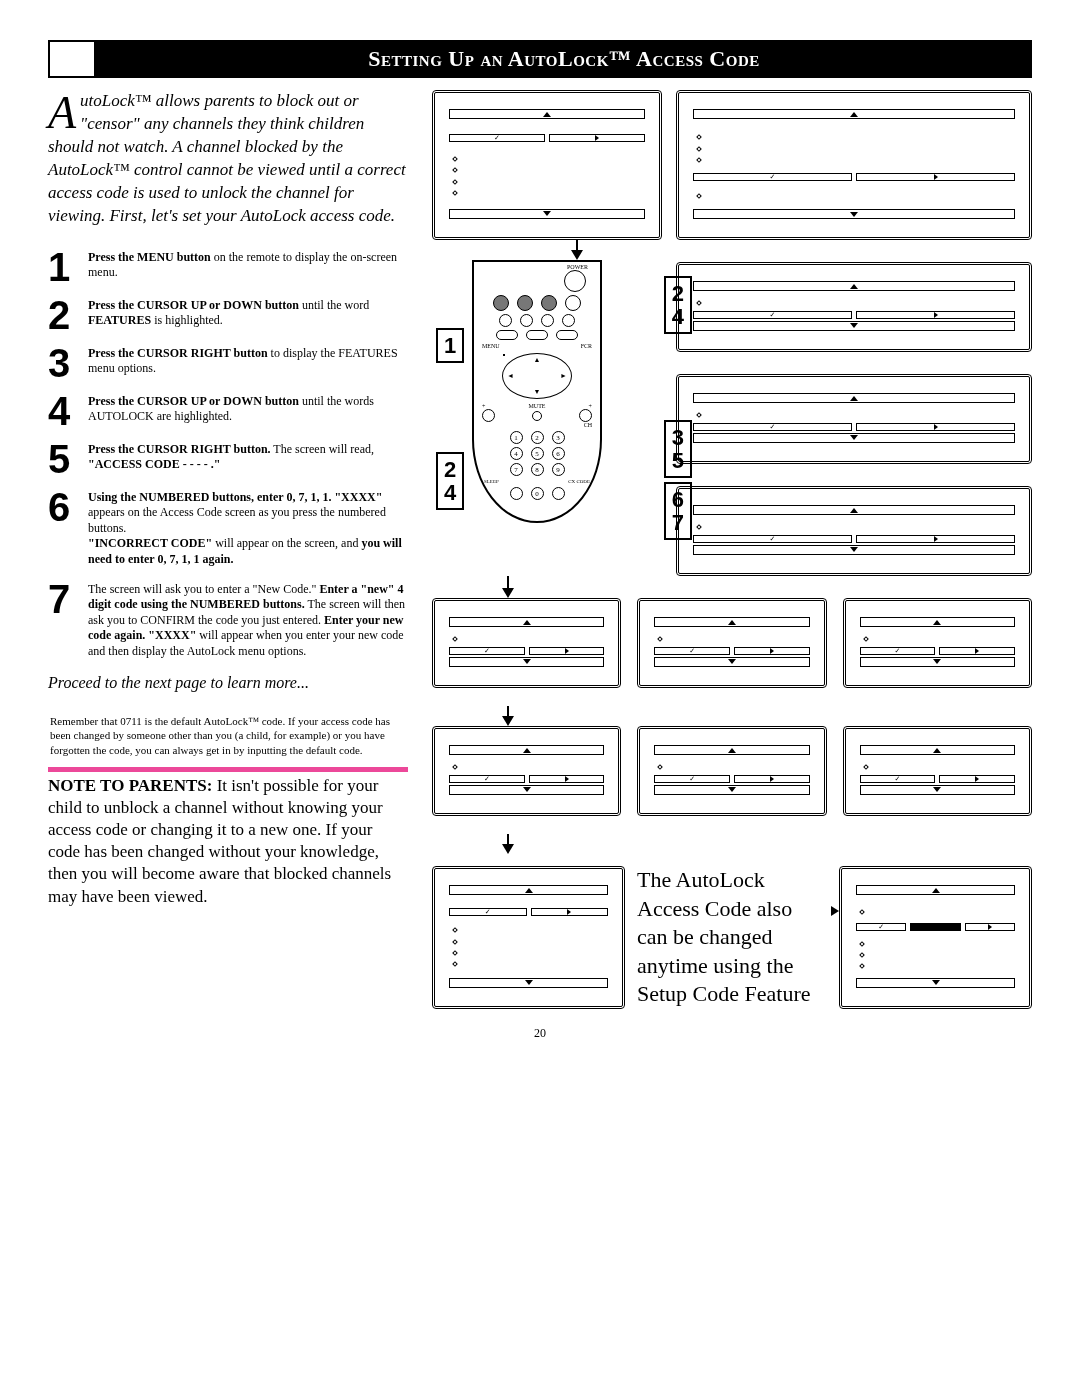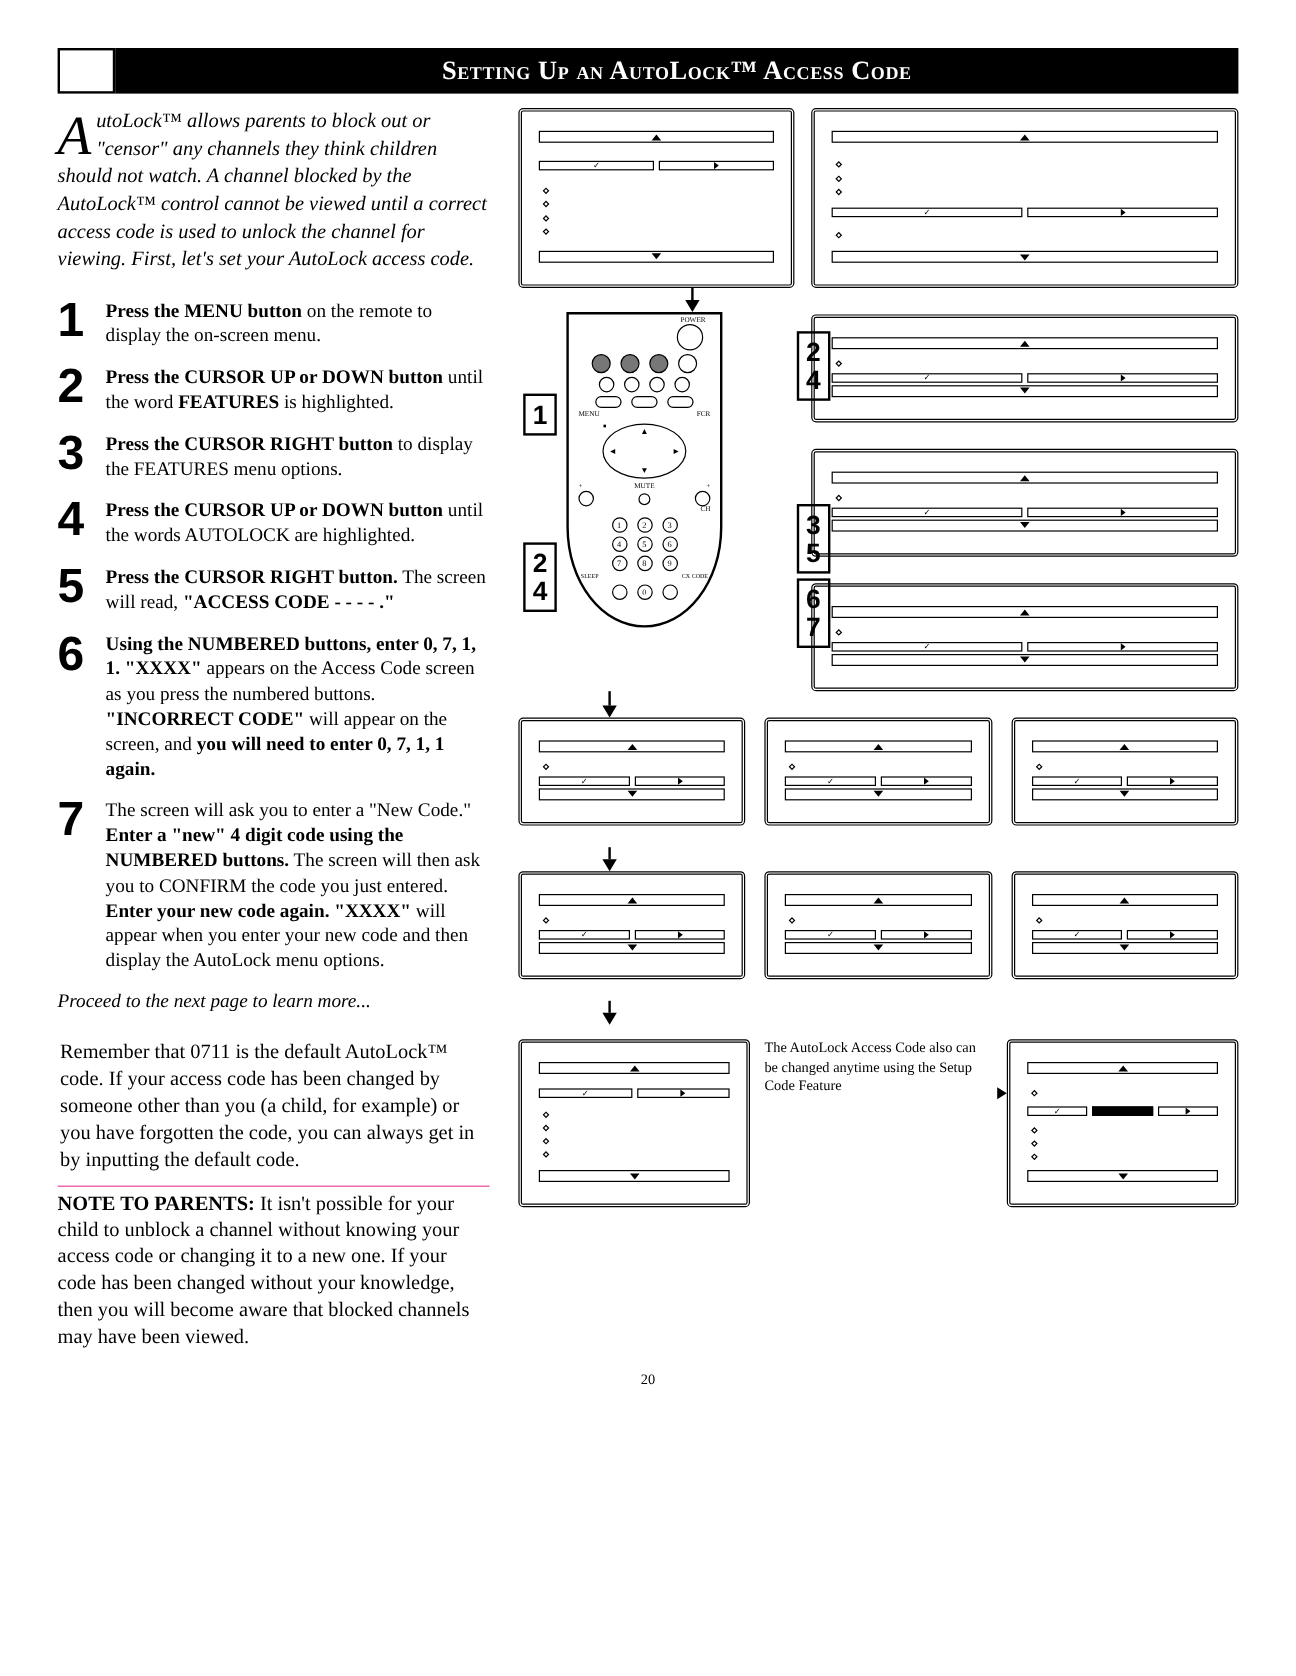--- a/index.html
+++ b/index.html
@@ -26,34 +26,34 @@
     font-variant: small-caps;
   }
   .main { display: flex; gap: 24px; }
   .left-col { width: 360px; }
   .right-col { flex: 1; min-width: 0; }
   .intro { font-style: italic; font-size: 17px; line-height: 1.35; }
   .dropcap { float: left; font-size: 46px; line-height: 0.9; font-weight: normal; font-style: italic; padding-right: 4px; padding-top: 2px; }
   .steps { margin-top: 22px; }
   .step { display: flex; align-items: flex-start; margin-bottom: 14px; }
   .step-num { font-size: 40px; font-weight: bold; font-family: Verdana, Geneva, sans-serif; width: 40px; line-height: 0.85; }
-  .step-body { flex: 1; font-size: 16px; line-height: 1.3; }
+  .step-body { flex: 1; font-size: 12px; line-height: 1.3; }
   .proceed { font-style: italic; font-size: 16px; margin: 12px 0 18px 0; }
   .hint-title {
     font-variant: small-caps;
     font-style: italic;
     font-size: 19px;
     letter-spacing: 0.5px;
     background: #e8e8e8;
     border-top: 2px solid #000;
     border-bottom: 1px solid #000;
     text-align: center;
     margin: 0;
   }
-  .hint-body { font-size: 17px; line-height: 1.32; border-bottom: 1px solid #ec4899; padding: 4px 2px 10px 2px; }
+  .hint-body { font-size: 11px; line-height: 1.32; border-bottom: 5px solid #ec4899; padding: 4px 2px 10px 2px; }
   .hint-body p { margin: 0 0 12px 0; }
   .hint-body p:last-child { margin-bottom: 0; }
   .page-num { position: absolute; bottom: 28px; left: 50%; transform: translateX(-50%); font-size: 12px; }
   .screen-row { display: flex; gap: 16px; margin-bottom: 18px; }
   .screen {
     border: 3px double #000;
     border-radius: 4px;
     padding: 16px 14px 14px 14px;
     flex: 1;
     position: relative;
@@ -110,21 +110,21 @@
   .sb-r1  { right: -30px; top: 16px; }
   .sb-r2  { right: -30px; top: 160px; }
   .sb-r3  { right: -30px; top: 222px; }
   .arrow-down-lg {
     width: 0; height: 0;
     border-left: 6px solid transparent; border-right: 6px solid transparent; border-top: 10px solid #000;
   }
   .arrow-stem { width: 2px; background: #000; }
   .note-text { font-size: 17px; line-height: 1.3; }
   .bottom-row { display: flex; gap: 12px; align-items: stretch; margin-top: 12px; }
-  .bottom-text { flex: 0 0 190px; font-size: 12px; line-height: 1.3; position: relative; }
+  .bottom-text { flex: 0 0 190px; font-size: 22px; line-height: 1.3; position: relative; }
   .arrow-h { position: absolute; right: -12px; top: 40px; width: 0; height:0; border-top:5px solid transparent; border-bottom:5px solid transparent; border-left:8px solid #000;}
   .row-inline-double { display:flex; gap:4px; }
   .row-inline-double > div { flex:1; border:1px solid #000; height:8px; display:flex; align-items:center; justify-content:center; }
   .check::before { content:"✓"; font-size:7px; }
   .tri-right-box { display:flex; align-items:center; justify-content:center; }
 </style>
 </head>
 <body>
 
 <div class="header-row">

